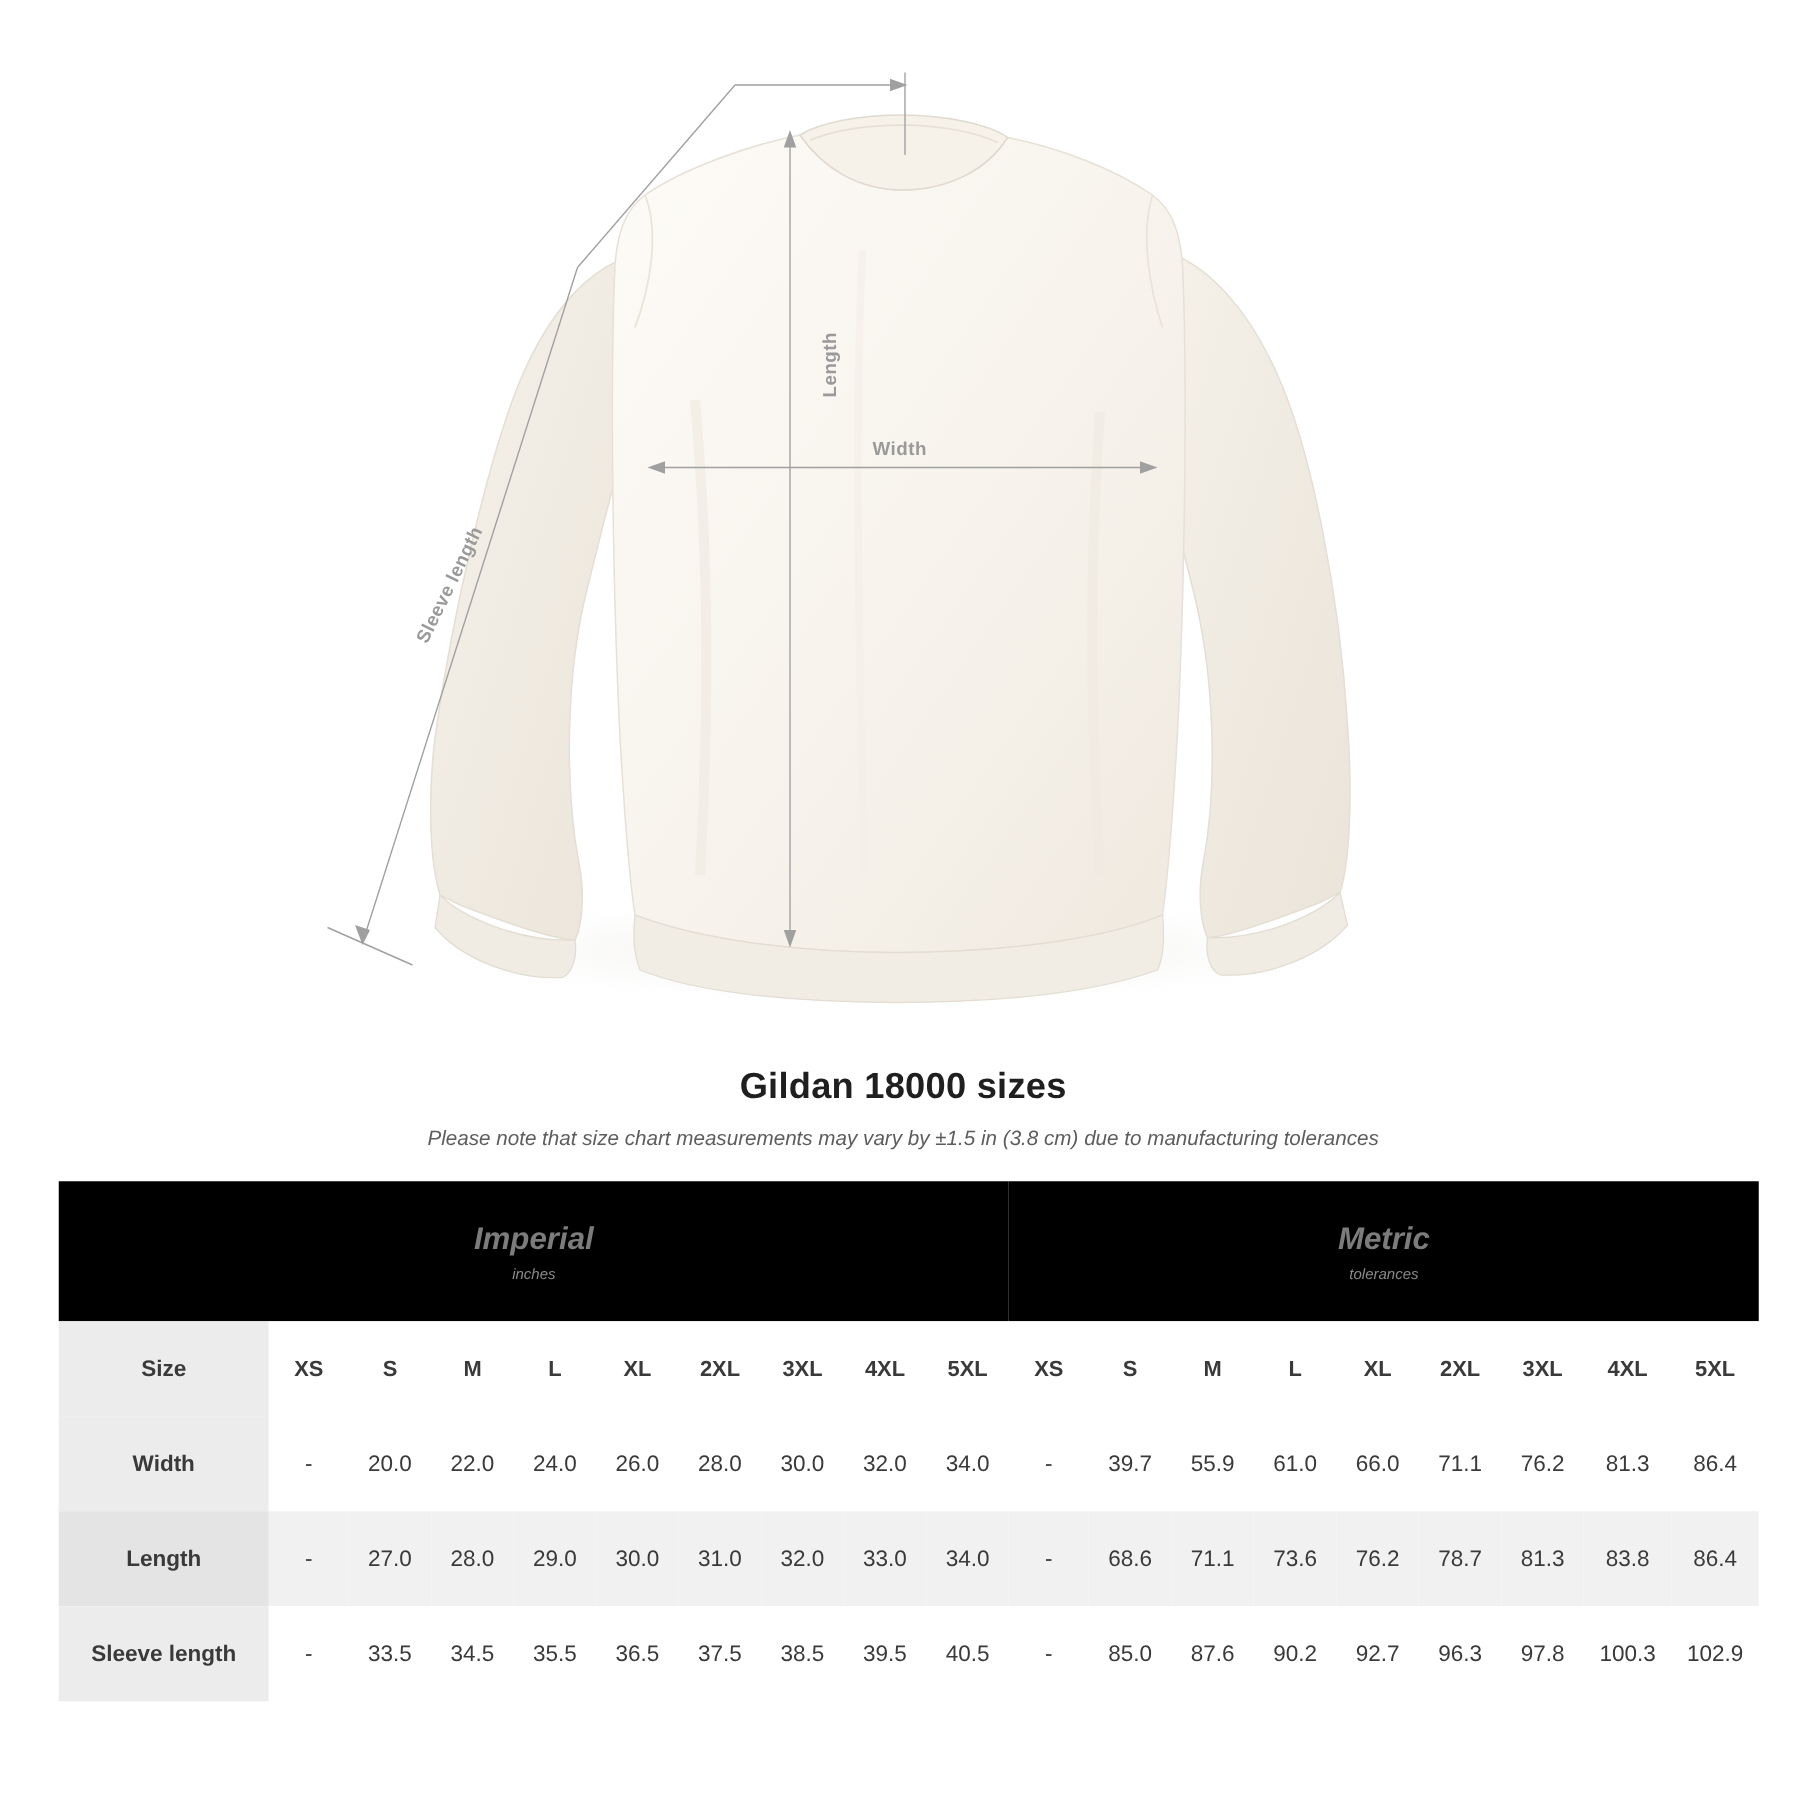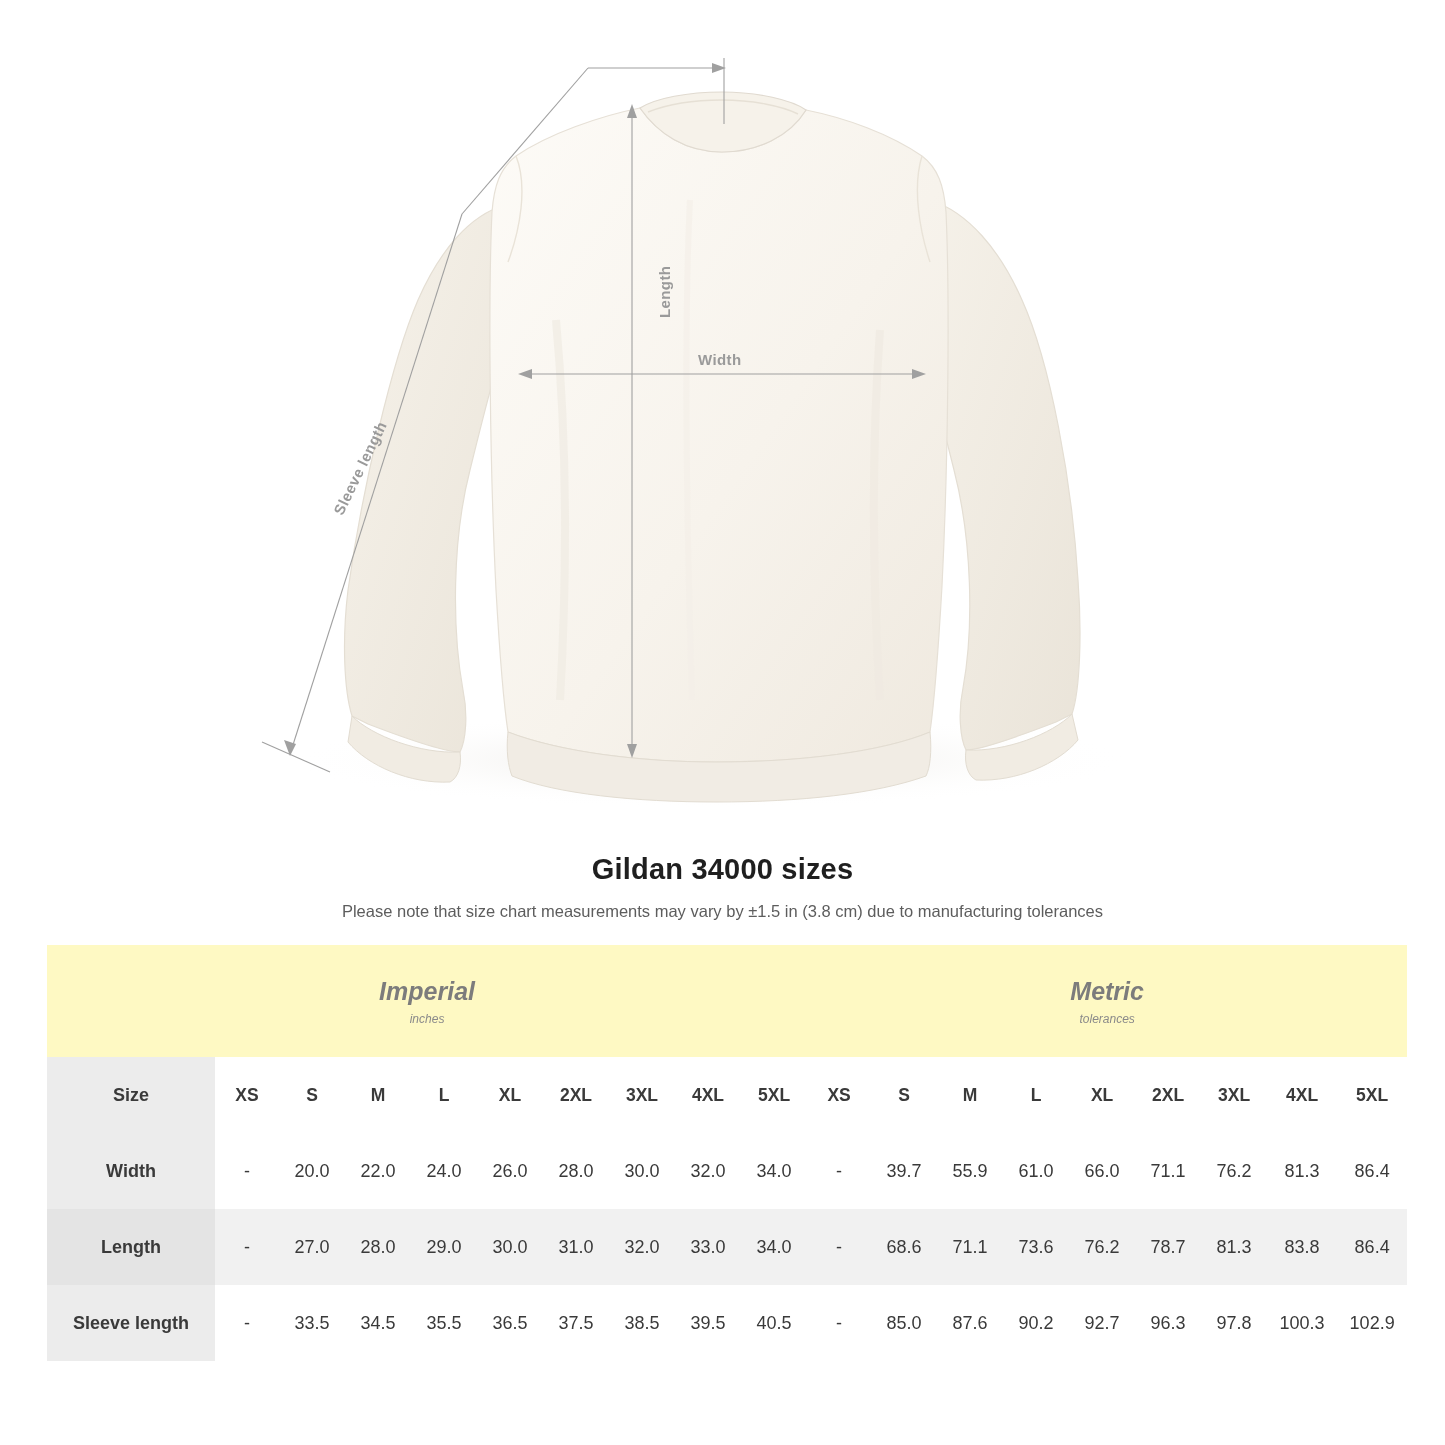--- a/index.html
+++ b/index.html
@@ -53,20 +53,21 @@
   }
   .chart-title {
     font-size: 29px;
     font-weight: bold;
     color: #1f1f1f;
     letter-spacing: .2px;
   }
   .chart-note {
     margin-top: 16px;
     font-size: 16.5px;
+    font-style: italic;
     color: #5d5d5d;
   }
 
   
   .table-wrap {
     margin: 24px 47px 0 47px;
     width: 1351px;
   }
   table.size-table {
     border-collapse: collapse;
@@ -77,21 +78,21 @@
   table.size-table th {
     text-align: center;
     vertical-align: middle;
     font-size: 17px;
     color: #333;
     border: none;
     padding: 0;
   }
 
   .unitbar td {
-    background: #fef9c3;
+    background: #000000;
     height: 112px;
   }
   .unit-main {
     font-size: 25px;
     font-weight: bold;
     font-style: italic;
     color: #7c7c7c;
     line-height: 1.25;
   }
   .unit-sub {
@@ -240,21 +241,21 @@
       <line x1="724" y1="58" x2="724" y2="124"></line>
     </g>
   </svg>
 
   <div class="dim-label vertical" style="left:656px; top:318px;">Length</div>
   <div class="dim-label" style="left:698px; top:351px;">Width</div>
   <div class="dim-label sleeve" style="left:330px; top:510px;">Sleeve length</div>
 </div>
 
 <div class="title-block">
-  <div class="chart-title">Gildan 34000 sizes</div>
+  <div class="chart-title">Gildan 18000 sizes</div>
   <div class="chart-note">Please note that size chart measurements may vary by ±1.5 in (3.8 cm) due to manufacturing tolerances</div>
 </div>
 
 <div class="table-wrap">
   <table class="size-table">
     <colgroup>
       <col class="col-first">
       <col class="col-xs">
         <col class="col-d">
         <col class="col-d">

